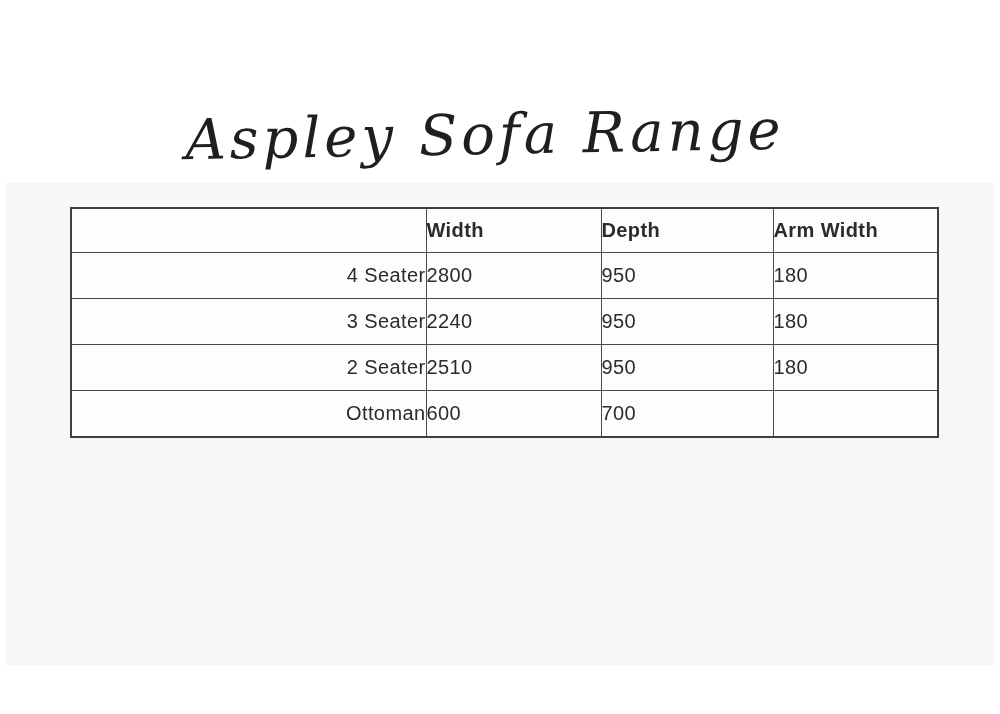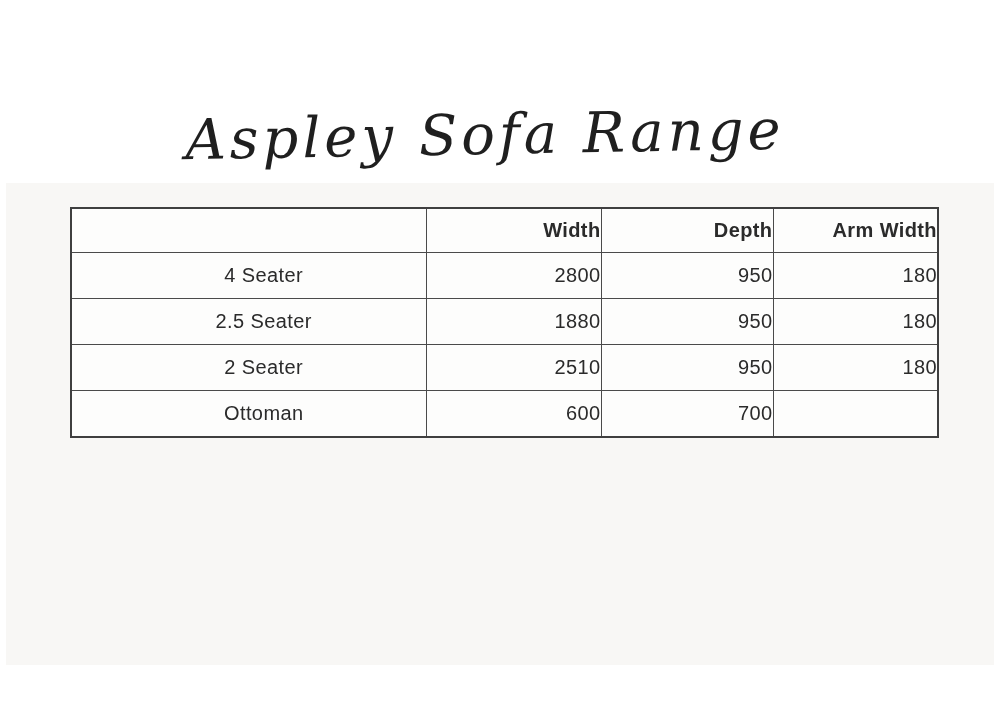--- a/index.html
+++ b/index.html
@@ -50,38 +50,38 @@
     background: #fdfdfc;
     border: 2px solid #3f3f3f;
   }
   .spec-table col.c-item  { width: 355px; }
   .spec-table col.c-num1  { width: 175px; }
   .spec-table col.c-num2  { width: 172px; }
   .spec-table col.c-num3  { width: 165px; }
   .spec-table th, .spec-table td {
     border: 1.5px solid #4a4a4a;
     padding: 0;
-    text-align: right;
+    text-align: left;
     vertical-align: middle;
     font-size: 20px;
     color: #2b2b2b;
     letter-spacing: 0.4px;
     background: transparent;
   }
   .spec-table th {
     height: 43px;
     font-weight: bold;
     font-size: 20px;
   }
   .spec-table td {
     height: 45px;
     font-weight: 400;
   }
   .spec-table th.item, .spec-table td.item {
-    text-align: center;
+    text-align: right;
     padding-left: 30px;
   }
   .spec-table tr.section-end td {
     border-bottom: 3px solid #3a3a3a;
   }
 </style>
 </head>
 <body>
 
 <div class="page">
@@ -105,22 +105,22 @@
       </tr>
     </thead>
     <tbody>
       <tr>
         <td class="item">4 Seater</td>
         <td>2800</td>
         <td>950</td>
         <td>180</td>
       </tr>
       <tr>
-        <td class="item">2.5 Seater</td>
-        <td>1880</td>
+        <td class="item">3 Seater</td>
+        <td>2240</td>
         <td>950</td>
         <td>180</td>
       </tr>
       <tr>
         <td class="item">2 Seater</td>
         <td>2510</td>
         <td>950</td>
         <td>180</td>
       </tr>
       <tr>

